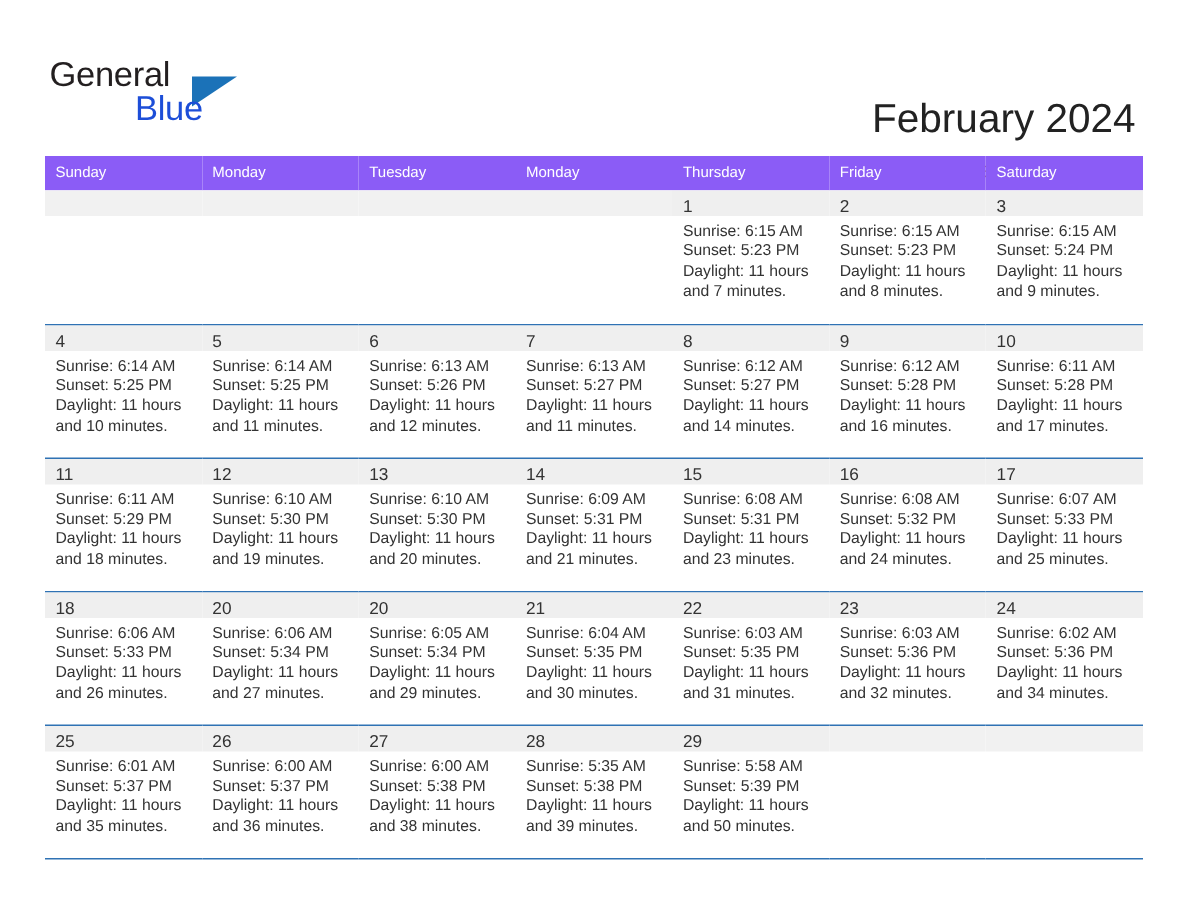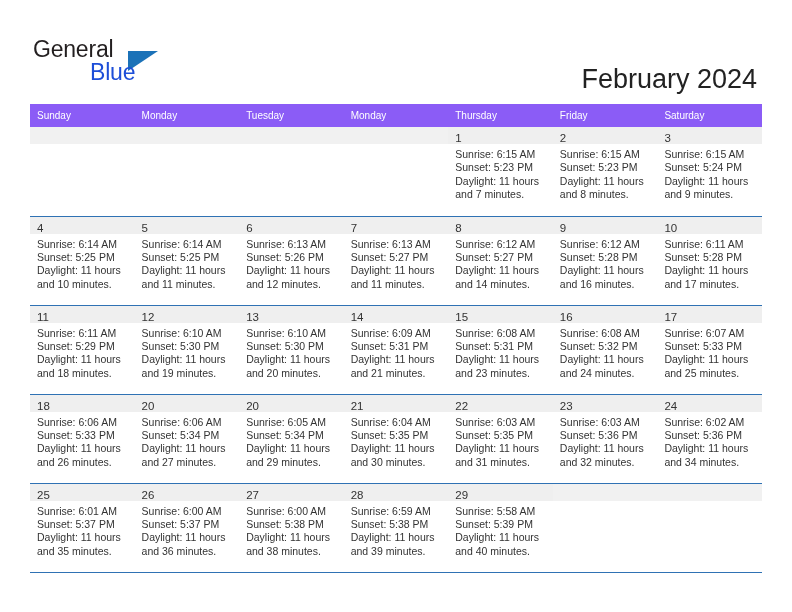--- a/index.html
+++ b/index.html
@@ -535,35 +535,35 @@
                 <div class="cell-line">Sunset: 5:38 PM</div>
                 <div class="cell-line">Daylight: 11 hours</div>
                 <div class="cell-line">and 38 minutes.</div>
               </div>
             </div>
           </td>
           <td>
             <div class="cell">
               <div class="daynum-band"><span class="daynum">28</span></div>
               <div class="cell-body">
-                <div class="cell-line">Sunrise: 6:59 AM</div>
+                <div class="cell-line">Sunrise: 5:35 AM</div>
                 <div class="cell-line">Sunset: 5:38 PM</div>
                 <div class="cell-line">Daylight: 11 hours</div>
                 <div class="cell-line">and 39 minutes.</div>
               </div>
             </div>
           </td>
           <td>
             <div class="cell">
               <div class="daynum-band"><span class="daynum">29</span></div>
               <div class="cell-body">
                 <div class="cell-line">Sunrise: 5:58 AM</div>
                 <div class="cell-line">Sunset: 5:39 PM</div>
                 <div class="cell-line">Daylight: 11 hours</div>
-                <div class="cell-line">and 40 minutes.</div>
+                <div class="cell-line">and 50 minutes.</div>
               </div>
             </div>
           </td>
           <td>
             <div class="cell empty">
               <div class="daynum-band"><span class="daynum"></span></div>
               <div class="cell-body">
                 <div class="cell-line"></div>
                 <div class="cell-line"></div>
                 <div class="cell-line"></div>

